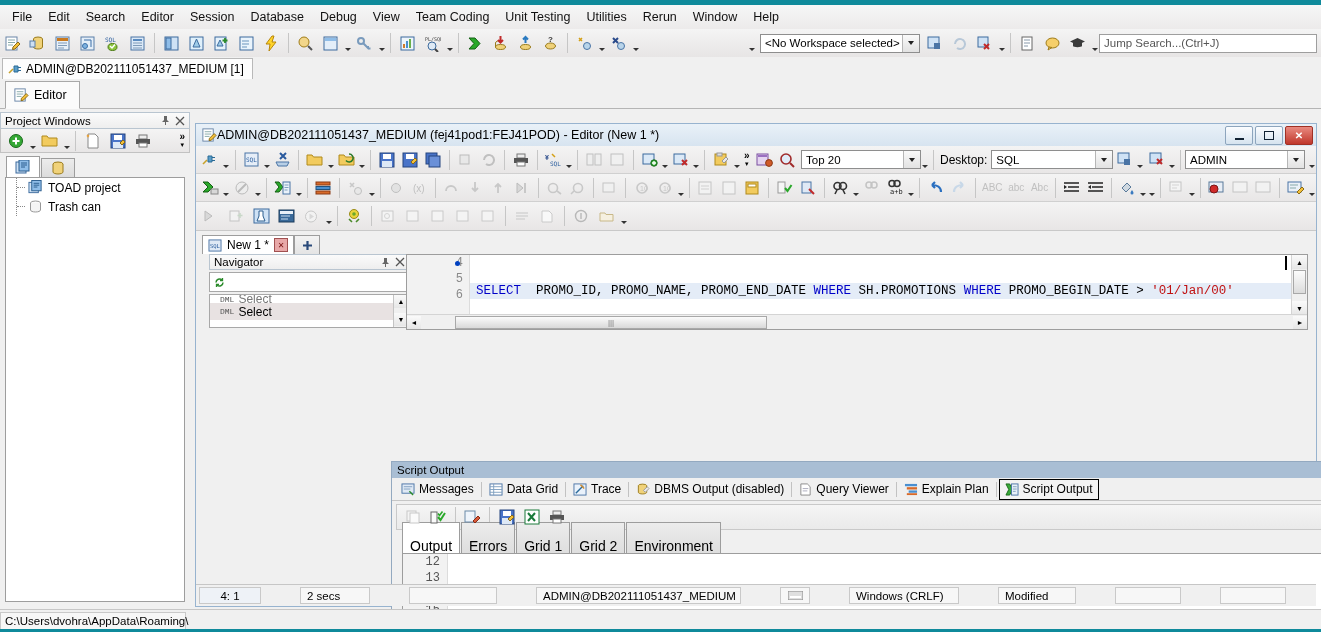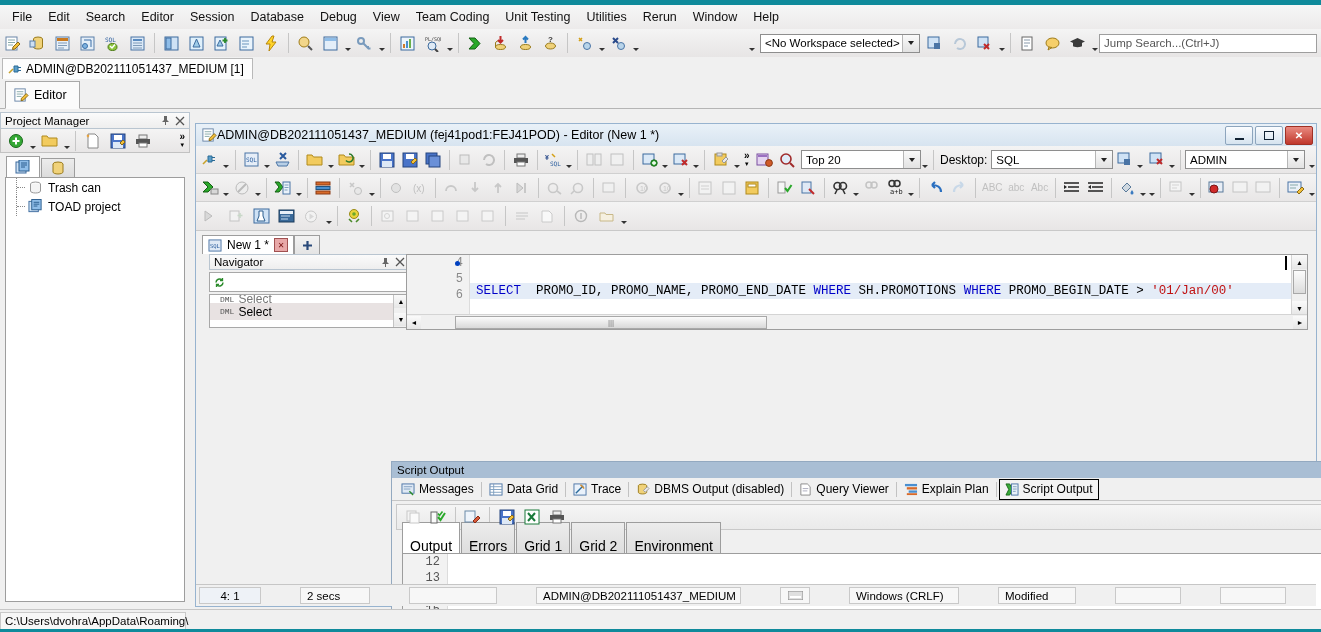--- a/index.html
+++ b/index.html
@@ -392,21 +392,21 @@
           <rect x="2" y="2" width="11" height="13" fill="#fff" stroke="#6a86a8"></rect>
           <path d="M4 5h7M4 7.5h7M4 10h5" stroke="#8aa"></path>
           <path d="M9 12l5-5 2 2-5 5-2.5.5z" fill="#f3c03a" stroke="#8a6a15"></path>
         </svg>
       <span>Editor</span>
     </div>
   </div>
 
   <div class="pm">
     <div class="pm-title">
-      <span>Project Manager</span>
+      <span>Project Windows</span>
       <span class="tools">
         <svg width="9" height="11" viewBox="0 0 9 11">
             <path d="M3 1h3v4l2 2H1l2-2z" fill="#666"></path>
             <path d="M4.5 7v3" stroke="#666"></path>
           </svg>
         <svg width="10" height="10" viewBox="0 0 10 10">
             <path d="M1 1l8 8M9 1l-8 8" stroke="#555" stroke-width="1.3"></path>
           </svg>
       </span>
     </div>
@@ -463,34 +463,34 @@
       <div class="pm-tab">
         <svg width="14" height="15" viewBox="0 0 14 15">
             <ellipse cx="7" cy="3" rx="5" ry="2" fill="#f0d27a" stroke="#9a7b1c"></ellipse>
             <path d="M2 3v8c0 1.1 2.2 2 5 2s5-.9 5-2V3" fill="#f0d27a" stroke="#9a7b1c"></path>
           </svg>
       </div>
     </div>
     <div class="pm-body">
       <div class="tree-node">
         <span class="dashline"></span>
-        <svg width="15" height="15" viewBox="0 0 15 15">
-            <ellipse cx="7.5" cy="4" rx="5" ry="2" fill="#fafafa" stroke="#999"></ellipse>
-            <path d="M2.5 4v7c0 1.1 2.2 2 5 2s5-.9 5-2V4" fill="#f4f4f4" stroke="#999"></path>
-          </svg>
-        <span>Trash can</span>
-      </div>
-      <div class="tree-node">
-        <span class="dashline"></span>
         <svg width="15" height="15" viewBox="0 0 16 15">
             <rect x="1" y="2" width="10" height="11" fill="#cfe2f5" stroke="#3d6b9e"></rect>
             <rect x="4" y="0" width="10" height="11" fill="#8fbde8" stroke="#2a5d8e"></rect>
             <path d="M6 3h6M6 5h6M6 7h4" stroke="#2a5d8e"></path>
           </svg>
         <span>TOAD project</span>
+      </div>
+      <div class="tree-node">
+        <span class="dashline"></span>
+        <svg width="15" height="15" viewBox="0 0 15 15">
+            <ellipse cx="7.5" cy="4" rx="5" ry="2" fill="#fafafa" stroke="#999"></ellipse>
+            <path d="M2.5 4v7c0 1.1 2.2 2 5 2s5-.9 5-2V4" fill="#f4f4f4" stroke="#999"></path>
+          </svg>
+        <span>Trash can</span>
       </div>
     </div>
   </div>
 
   <div class="mdi">
     <div class="mdi-title">
       <svg width="16" height="16" viewBox="0 0 17 17">
           <rect x="2" y="2" width="11" height="13" fill="#fff" stroke="#6a86a8"></rect>
           <path d="M4 5h7M4 7.5h7M4 10h5" stroke="#8aa"></path>
           <path d="M9 12l5-5 2 2-5 5-2.5.5z" fill="#f3c03a" stroke="#8a6a15"></path>

